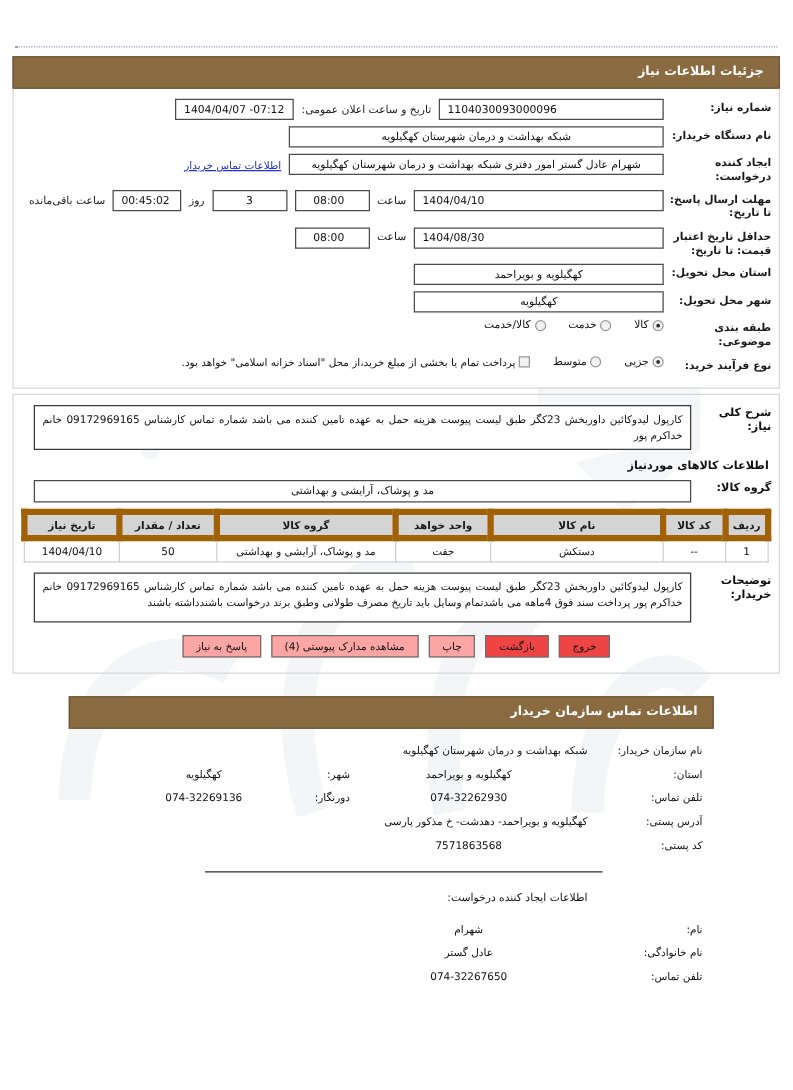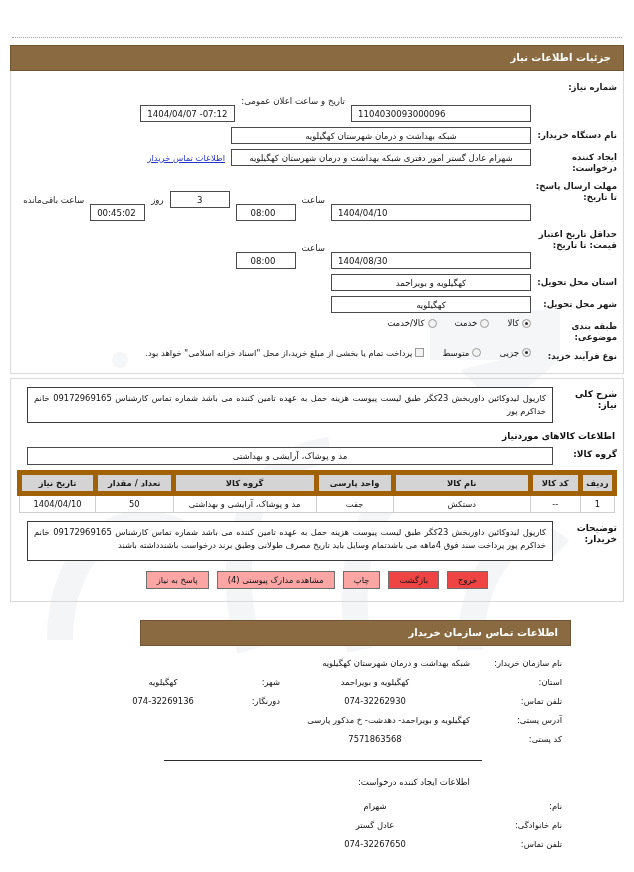--- a/index.html
+++ b/index.html
@@ -95,21 +95,21 @@
     background: #ffffff;
     font-size: 8.6px;
     padding: 2px 5px;
     box-sizing: border-box;
     height: 17px;
     line-height: 13px;
     text-align: center;
     white-space: nowrap;
     overflow: hidden;
   }
-  .box.num  { text-align: left; direction: ltr; padding-left: 6px; margin-top: 26px;}
+  .box.num  { text-align: left; direction: ltr; padding-left: 6px;}
   .box.w-long   { width: 180px; text-align: left; }
   .box.w-date   { width: 95px; }
   .box.w-time   { width: 60px; padding-left: 14px; }
   .box.w-small  { width: 60px; }
   .box.w-clock  { width: 55px; }
   .box.w-name   { width: 200px; text-align: center; }
   .box.w-wide   { width: 300px; text-align: center; }
 
   .inline-lbl {
     font-size: 8.6px;
@@ -423,21 +423,21 @@
         <div class="box" style="width:100%; height:18px; text-align:center;">مد و پوشاک، آرایشی و بهداشتی</div>
       </div>
     </div>
 
     <table class="goods">
       <thead>
         <tr>
           <th style="width:26px;">ردیف</th>
           <th style="width:44px;">کد کالا</th>
           <th style="width:150px;">نام کالا</th>
-          <th style="width:72px;">واحد پارسی</th>
+          <th style="width:72px;">واحد خواهد</th>
           <th style="width:140px;">گروه کالا</th>
           <th style="width:72px;">تعداد / مقدار</th>
           <th style="width:72px;">تاریخ نیاز</th>
         </tr>
       </thead>
       <tbody>
         <tr>
           <td>1</td>
           <td>--</td>
           <td>دستکش</td>
@@ -459,21 +459,21 @@
     <div class="btn-bar">
       <div class="btn pink">خروج</div>
       <div class="btn pink">بازگشت</div>
       <div class="btn green">چاپ</div>
       <div class="btn green">مشاهده مدارک پیوستی (4)</div>
       <div class="btn green">پاسخ به نیاز</div>
     </div>
   </div>
 
   <div style="margin-top:18px;">
-    <div class="section-bar" style="width:431px; margin-right:53px;padding-left:20px;">اطلاعات تماس سازمان خریدار</div>
+    <div class="section-bar" style="width:516px; margin-right:53px;padding-left:20px;">اطلاعات تماس سازمان خریدار</div>
   </div>
 
   <div class="contact contact-wrap">
 
     <div class="c-row">
       <div class="c-lbl">نام سازمان خریدار:</div>
       <div class="c-val" style="width:auto;">شبکه بهداشت و درمان شهرستان کهگیلویه</div>
     </div>
 
     <div class="c-row">

